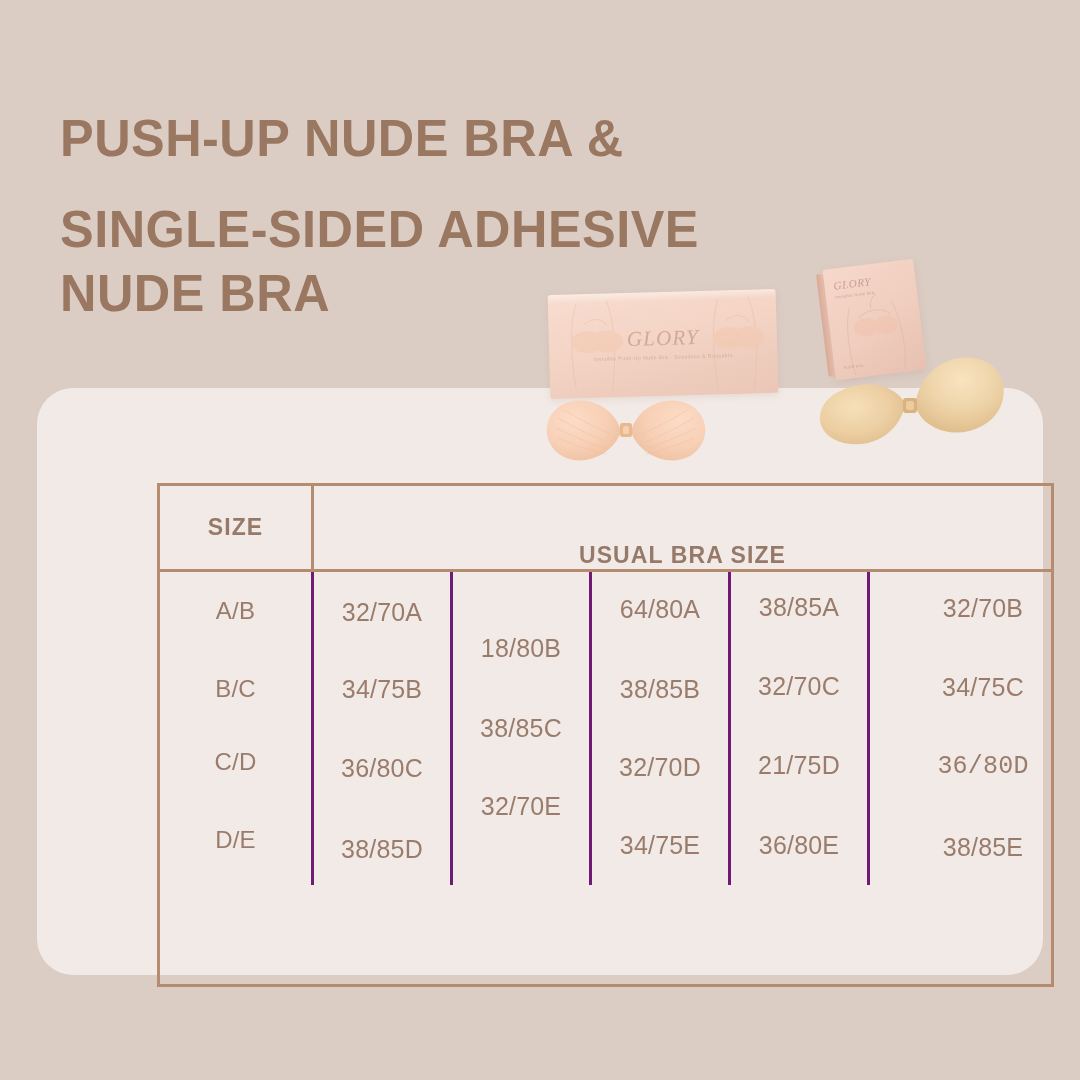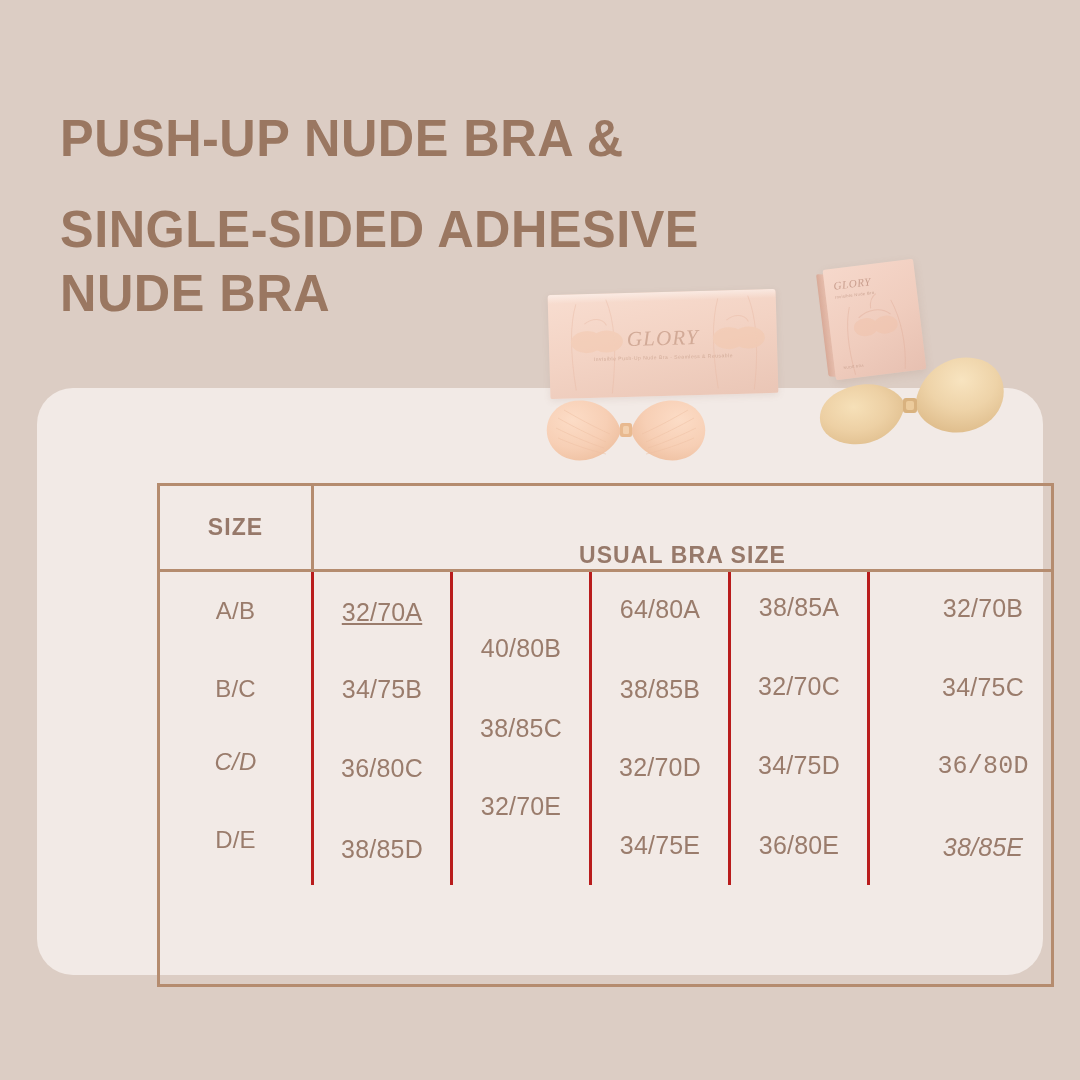--- a/index.html
+++ b/index.html
@@ -227,21 +227,21 @@
 
   .tbody {
     display: flex;
     height: 313px;
   }
 
   .col {
     display: flex;
     flex-direction: column;
     justify-content: center;
-    border-right: 3px solid #b91c1c;
+    border-right: 3px solid #701a75;
   }
   .col:last-child { border-right: none; padding-left: 45px; }
 
   .col-size {
     width: 154px;
     flex: 0 0 154px;
   }
   .col-data {
     flex: 1 1 0;
   }
@@ -252,35 +252,35 @@
     align-items: center;
     justify-content: center;
     color: #9a7c6c;
     font-size: 25px;
     letter-spacing: 0.2px;
     white-space: nowrap;
   }
   .col-size .cell { font-size: 24px; }
 
   
-  .col-data:nth-child(2) .cell:nth-child(1) { transform: translateY(1px); text-decoration: underline; }
+  .col-data:nth-child(2) .cell:nth-child(1) { transform: translateY(1px); }
   .col-data:nth-child(3) .cell:nth-child(1) { transform: translateY(-2px); }
   .col-data:nth-child(4) .cell:nth-child(1) { transform: translateY(-2px); }
   .col-data:nth-child(5) .cell:nth-child(1) { transform: translateY(-4px); }
   .col-data:nth-child(6) .cell:nth-child(1) { transform: translateY(-3px); }
   .col-data:nth-child(5) .cell:nth-child(2) { transform: translateY(-3px); }
   .col-data:nth-child(6) .cell:nth-child(2) { transform: translateY(-2px); }
   .col-data:nth-child(2) .cell:nth-child(3) { transform: translateY(1px); }
   .col-data:nth-child(5) .cell:nth-child(3) { transform: translateY(-2px); }
   .col-data:nth-child(6) .cell:nth-child(3) { transform: translateY(-1px); font-family: Liberation Mono, monospace; }
-  .col-size .cell:nth-child(3) { transform: translateY(-6px); font-style: italic; }
+  .col-size .cell:nth-child(3) { transform: translateY(-6px); }
   .col-size .cell:nth-child(4) { transform: translateY(-6px); }
   .col-data:nth-child(2) .cell:nth-child(4) { transform: translateY(4px); }
   .col-data:nth-child(3) .cell:nth-child(4) { transform: translateY(3px); }
-  .col-data:nth-child(6) .cell:nth-child(4) { transform: translateY(2px); font-style: italic; }
+  .col-data:nth-child(6) .cell:nth-child(4) { transform: translateY(2px); }
 </style>
 </head>
 <body>
 
 <div class="products">
 
   <div class="pkg-left">
     <svg class="pouch-art" viewBox="0 0 228 104" preserveAspectRatio="none">
       <g stroke="#e8b9a4" stroke-width="1" fill="none" opacity="0.85">
         <path d="M28 10 C 22 28, 20 52, 26 96"></path>
@@ -400,36 +400,36 @@
     </div>
 
     <div class="col col-data">
       <div class="cell">32/70A</div>
       <div class="cell">34/75B</div>
       <div class="cell">36/80C</div>
       <div class="cell">38/85D</div>
     </div>
 
     <div class="col col-data">
-      <div class="cell">40/80B</div>
+      <div class="cell">18/80B</div>
       <div class="cell">38/85C</div>
       <div class="cell">32/70E</div>
     </div>
 
     <div class="col col-data">
       <div class="cell">64/80A</div>
       <div class="cell">38/85B</div>
       <div class="cell">32/70D</div>
       <div class="cell">34/75E</div>
     </div>
 
     <div class="col col-data">
       <div class="cell">38/85A</div>
       <div class="cell">32/70C</div>
-      <div class="cell">34/75D</div>
+      <div class="cell">21/75D</div>
       <div class="cell">36/80E</div>
     </div>
 
     <div class="col col-data">
       <div class="cell">32/70B</div>
       <div class="cell">34/75C</div>
       <div class="cell">36/80D</div>
       <div class="cell">38/85E</div>
     </div>
 

